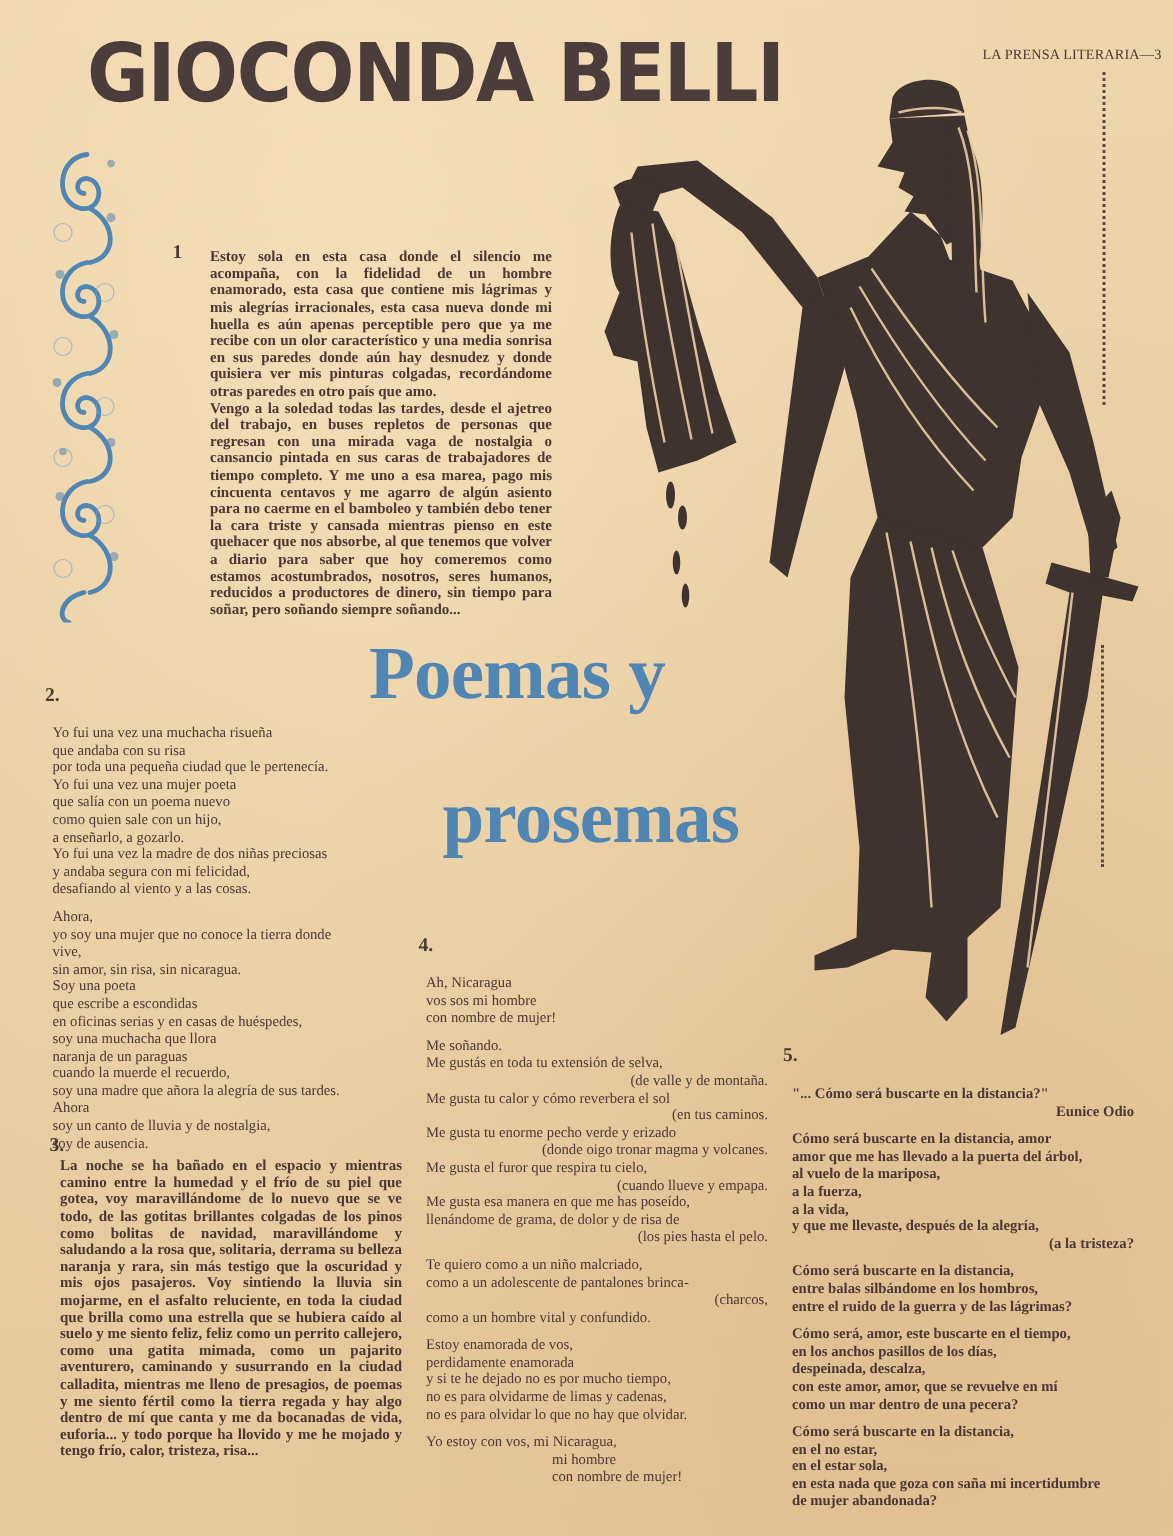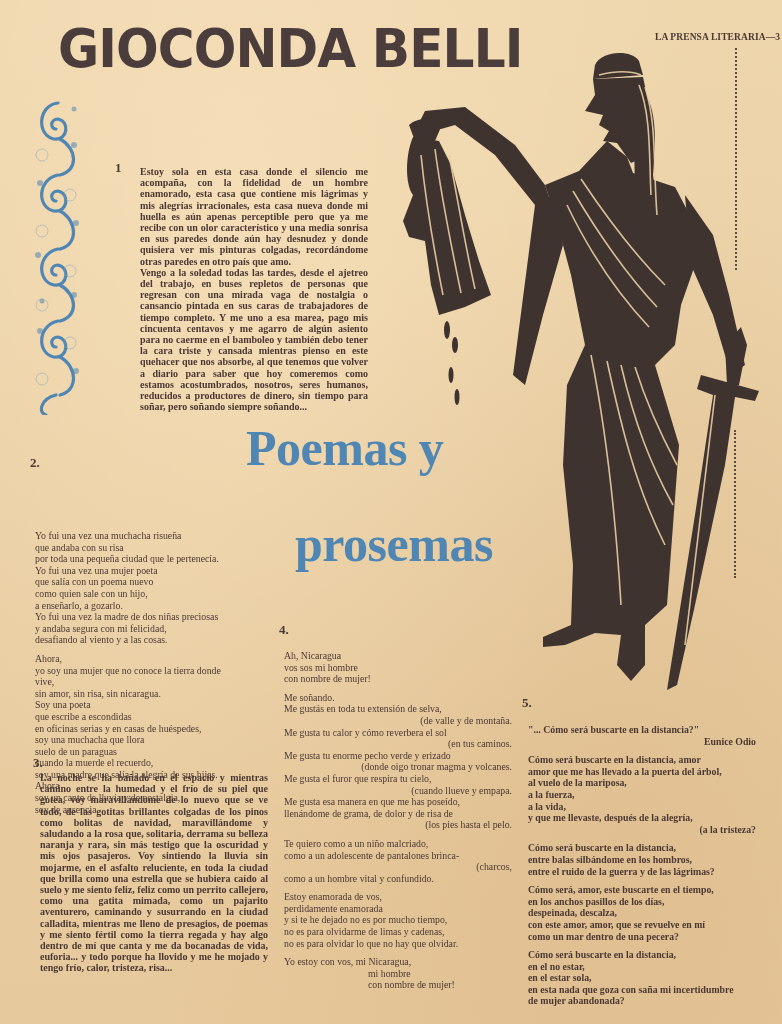--- a/index.html
+++ b/index.html
@@ -6,21 +6,21 @@
   body{width:782px;height:1024px;overflow:hidden;background:#ecd3aa;position:relative;
     font-family:"Liberation Serif","DejaVu Serif",serif;color:#4a3a33;}
   .paper{position:absolute;inset:0;
     background:
       radial-gradient(ellipse at 30% 20%, rgba(255,235,200,0.45), transparent 60%),
       radial-gradient(ellipse at 80% 85%, rgba(210,170,120,0.35), transparent 55%),
       linear-gradient(180deg,#eed6ad 0%,#e9cea3 50%,#e6c99c 100%);}
   .abs{position:absolute;}
   .main-title{left:58px;top:22px;font-family:"DejaVu Sans","Liberation Sans",sans-serif;font-weight:bold;
     font-size:54px;letter-spacing:-1px;color:#4b3d3b;line-height:1;transform:scaleX(0.93);transform-origin:left top;}
-  .header-tag{left:655px;top:32px;font-size:9.5px;font-weight:bold;color:#4a3a33;letter-spacing:0.1px;}
+  .header-tag{left:655px;top:32px;font-size:9.5px;font-weight:normal;color:#4a3a33;letter-spacing:0.1px;}
   .dotted-rule{border-left:2px dotted #5b4a44;width:0;}
   .ornament{left:30px;top:95px;width:56px;height:320px;}
   .num{font-weight:bold;font-size:13px;color:#4a3a33;}
   .prose{font-size:10px;line-height:11.2px;font-weight:bold;text-align:justify;color:#4b3834;}
   .prose p{margin:0;}
   .verse{font-size:9.8px;line-height:11.6px;color:#4b3834;}
   .verse .l{display:block;white-space:nowrap;}
   .verse .r{display:block;text-align:right;white-space:nowrap;}
   .verse .gap{display:block;height:7px;}
   .bold{font-weight:bold;}
@@ -74,43 +74,43 @@
 <div class="abs num" style="left:115px;top:160px;">1</div>
 <div class="abs prose" style="left:140px;top:166px;width:228px;">
   <p>Estoy sola en esta casa donde el silencio me acompaña, con la fidelidad de un hombre enamorado, esta casa que contiene mis lágrimas y mis alegrías irracionales, esta casa nueva donde mi huella es aún apenas perceptible pero que ya me recibe con un olor característico y una media sonrisa en sus paredes donde aún hay desnudez y donde quisiera ver mis pinturas colgadas, recordándome otras paredes en otro país que amo.</p>
   <p>Vengo a la soledad todas las tardes, desde el ajetreo del trabajo, en buses repletos de personas que regresan con una mirada vaga de nostalgia o cansancio pintada en sus caras de trabajadores de tiempo completo. Y me uno a esa marea, pago mis cincuenta centavos y me agarro de algún asiento para no caerme en el bamboleo y también debo tener la cara triste y cansada mientras pienso en este quehacer que nos absorbe, al que tenemos que volver a diario para saber que hoy comeremos como estamos acostumbrados, nosotros, seres humanos, reducidos a productores de dinero, sin tiempo para soñar, pero soñando siempre soñando...</p>
 </div>
 
 <div class="abs poemas" style="left:246px;top:423px;">Poemas y</div>
 <div class="abs poemas" style="left:295px;top:519px;">prosemas</div>
 
 <div class="abs num" style="left:30px;top:455px;">2.</div>
-<div class="abs verse" style="left:35px;top:483px;width:240px;margin-top:47px;">
+<div class="abs verse" style="left:35px;top:483px;width:240px;">
   <span class="l">Yo fui una vez una muchacha risueña</span>
   <span class="l">que andaba con su risa</span>
   <span class="l">por toda una pequeña ciudad que le pertenecía.</span>
   <span class="l">Yo fui una vez una mujer poeta</span>
   <span class="l">que salía con un poema nuevo</span>
   <span class="l">como quien sale con un hijo,</span>
   <span class="l">a enseñarlo, a gozarlo.</span>
   <span class="l">Yo fui una vez la madre de dos niñas preciosas</span>
   <span class="l">y andaba segura con mi felicidad,</span>
   <span class="l">desafiando al viento y a las cosas.</span>
   <span class="gap"></span>
   <span class="l">Ahora,</span>
   <span class="l">yo soy una mujer que no conoce la tierra donde</span>
   <span class="l">vive,</span>
   <span class="l">sin amor, sin risa, sin nicaragua.</span>
   <span class="l">Soy una poeta</span>
   <span class="l">que escribe a escondidas</span>
   <span class="l">en oficinas serias y en casas de huéspedes,</span>
   <span class="l">soy una muchacha que llora</span>
-  <span class="l">suelo de un paraguas</span>
+  <span class="l">naranja de un paraguas</span>
   <span class="l">cuando la muerde el recuerdo,</span>
-  <span class="l">soy una madre que salía la alegría de sus hijas.</span>
+  <span class="l">soy una madre que añora la alegría de sus tardes.</span>
   <span class="l">Ahora</span>
   <span class="l">soy un canto de lluvia y de nostalgia,</span>
   <span class="l">soy de ausencia.</span>
 </div>
 
 <div class="abs num" style="left:33px;top:755px;">3.</div>
 <div class="abs prose" style="left:40px;top:772px;width:228px;">
   <p>La noche se ha bañado en el espacio y mientras camino entre la humedad y el frío de su piel que gotea, voy maravillándome de lo nuevo que se ve todo, de las gotitas brillantes colgadas de los pinos como bolitas de navidad, maravillándome y saludando a la rosa que, solitaria, derrama su belleza naranja y rara, sin más testigo que la oscuridad y mis ojos pasajeros. Voy sintiendo la lluvia sin mojarme, en el asfalto reluciente, en toda la ciudad que brilla como una estrella que se hubiera caído al suelo y me siento feliz, feliz como un perrito callejero, como una gatita mimada, como un pajarito aventurero, caminando y susurrando en la ciudad calladita, mientras me lleno de presagios, de poemas y me siento fértil como la tierra regada y hay algo dentro de mí que canta y me da bocanadas de vida, euforia... y todo porque ha llovido y me he mojado y tengo frío, calor, tristeza, risa...</p>
 </div>
 

